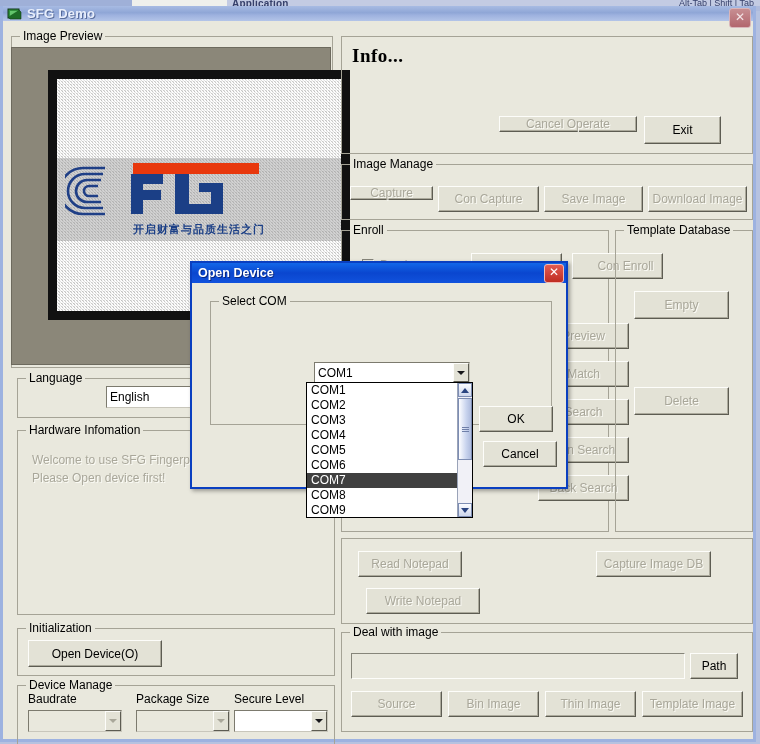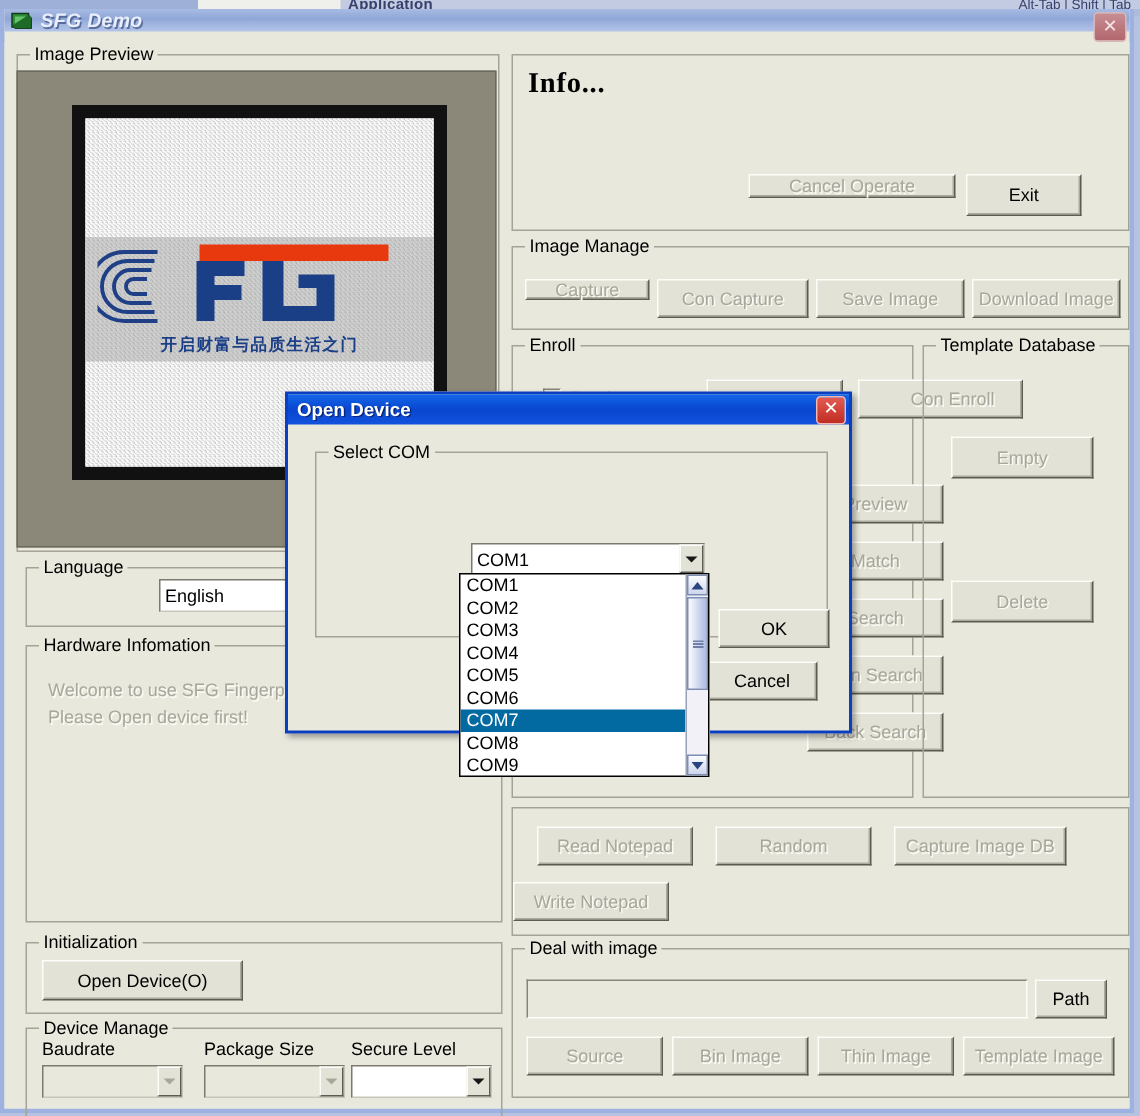--- a/index.html
+++ b/index.html
@@ -23,21 +23,21 @@
   
   #main-window{
     position:absolute;left:0;top:6px;width:756px;height:736px;
     background:#e9e8dd;
     border:3px solid #9db2e0;border-top:none;
     box-sizing:border-box;
   }
   #titlebar{
     height:15px;
     background:linear-gradient(to bottom,#a7bbe3 0%,#8fa6d6 45%,#9db1de 60%,#b3c4e8 100%);
-    display:flex;align-items:center;padding:0 2px 0 4px;position:relative;font-style:italic;
+    display:flex;align-items:center;padding:0 2px 0 4px;position:relative;
   }
   #title-icon{width:15px;height:14px;margin-right:5px;position:relative;flex:none;}
   #title-text{
     font-weight:bold;font-size:13px;color:#e8eefb;
     text-shadow:1px 1px 0 rgba(40,60,110,.6);
     letter-spacing:.2px;
   }
   #win-close{
     position:absolute;right:2px;top:2px;width:20px;height:18px;
     background:linear-gradient(to bottom,#c78e92,#b2666d);
@@ -91,21 +91,21 @@
     border-top:1px solid #86857a;border-left:1px solid #86857a;
     border-right:1px solid #fdfdfa;border-bottom:1px solid #fdfdfa;
   }
 
   
   #preview-box{
     position:absolute;left:8px;top:19px;width:320px;height:318px;
     background:#8b8779;border:1px solid #6d6a5e;box-sizing:border-box;
   }
   #photo{
-    position:absolute;left:36px;top:22px;width:250px;height:250px;
+    position:absolute;left:36px;top:22px;width:302px;height:250px;
     border:9px solid #111;box-sizing:border-box;background:#ececec;
   }
   #photo-tex{
     position:absolute;inset:0;
     background-color:#e8e8e6;
     background-image:
       repeating-linear-gradient(27deg, rgba(255,255,255,.85) 0 1px, rgba(150,150,150,.22) 1px 2px),
       repeating-linear-gradient(-63deg, rgba(255,255,255,.6) 0 1px, rgba(140,140,140,.18) 1px 2px),
       radial-gradient(circle at 20% 30%, rgba(120,120,120,.12) 0 1px, transparent 1px);
     background-size:3px 3px,3px 3px,4px 4px;
@@ -142,21 +142,21 @@
   }
 
   
   #dd-list{
     position:absolute;left:306px;top:382px;width:167px;height:136px;
     background:#fff;border:1px solid #000;box-sizing:border-box;z-index:40;
     overflow:hidden;
   }
   #dd-items{position:absolute;left:0;top:0;right:15px;}
   .dd-item{height:15px;line-height:15px;padding-left:4px;font-size:12px;white-space:nowrap;cursor:pointer;}
-  .dd-item.sel{background:#0369a1;color:#fff;}
+  .dd-item.sel{background:#404040;color:#fff;}
   #dd-sb{
     position:absolute;right:0;top:0;width:15px;height:100%;
     background:#f1f1f7;border-left:1px solid #9aa3b8;box-sizing:border-box;
   }
   .sb-btn{
     position:absolute;left:0;width:14px;height:14px;
     background:linear-gradient(to bottom,#fbfcff,#cdd6ec);
     border:1px solid #7d8db3;box-sizing:border-box;
     display:flex;align-items:center;justify-content:center;cursor:pointer;
   }
@@ -255,39 +255,38 @@
       <div class="btn disabled" style="left:96px;top:21px;width:101px;height:26px;">Con Capture</div>
       <div class="btn disabled" style="left:202px;top:21px;width:99px;height:26px;">Save Image</div>
       <div class="btn disabled" style="left:306px;top:21px;width:99px;height:26px;">Download Image</div>
     </div>
 
     <div class="gb" style="left:338px;top:202px;width:268px;height:302px;">
       <span class="gb-title">Enroll</span>
       <span class="chk" style="left:20px;top:28px;"></span>
       <span class="lbl dis" style="left:38px;top:27px;">Preview</span>
       <div class="btn disabled" style="left:129px;top:22px;width:91px;height:26px;">Enroll</div>
-      <div class="btn disabled" style="left:230px;top:22px;width:110px;height:26px;padding-left:16px;">Con Enroll</div>
+      <div class="btn disabled" style="left:230px;top:22px;width:91px;height:26px;padding-left:16px;">Con Enroll</div>
       <div class="btn disabled" style="left:196px;top:92px;width:91px;height:26px;">Preview</div>
       <div class="btn disabled" style="left:196px;top:130px;width:91px;height:26px;">Match</div>
       <div class="btn disabled" style="left:196px;top:168px;width:91px;height:26px;">Search</div>
       <div class="btn disabled" style="left:196px;top:206px;width:91px;height:26px;">Con Search</div>
       <div class="btn disabled" style="left:196px;top:244px;width:91px;height:26px;">Back Search</div>
     </div>
 
     <div class="gb" style="left:612px;top:202px;width:138px;height:302px;">
       <span class="gb-title">Template Database</span>
       <div class="btn disabled" style="left:18px;top:60px;width:95px;height:28px;">Empty</div>
       <div class="btn disabled" style="left:18px;top:156px;width:95px;height:28px;">Delete</div>
     </div>
 
     <div class="gb" style="left:338px;top:510px;width:412px;height:86px;">
       <div class="btn disabled" style="left:16px;top:12px;width:104px;height:26px;">Read Notepad</div>
-      <div class="btn disabled" style="left:135px;top:12px;width:104px;height:26px;">Random</div>
       <div class="btn disabled" style="left:254px;top:12px;width:115px;height:26px;">Capture Image DB</div>
-      <div class="btn disabled" style="left:0;top:49px;width:104px;height:26px;">Write Notepad</div>
+      <div class="btn disabled" style="left:24px;top:49px;width:114px;height:26px;">Write Notepad</div>
     </div>
 
     <div class="gb" style="left:338px;top:604px;width:412px;height:100px;">
       <span class="gb-title">Deal with image</span>
       <div class="field" style="left:9px;top:20px;width:334px;height:26px;"></div>
       <div class="btn" style="left:348px;top:20px;width:48px;height:26px;">Path</div>
       <div class="btn disabled" style="left:9px;top:58px;width:91px;height:26px;">Source</div>
       <div class="btn disabled" style="left:106px;top:58px;width:91px;height:26px;">Bin Image</div>
       <div class="btn disabled" style="left:203px;top:58px;width:91px;height:26px;">Thin Image</div>
       <div class="btn disabled" style="left:300px;top:58px;width:101px;height:26px;">Template Image</div>
@@ -354,21 +353,21 @@
   </div>
 
   <div class="combo" style="left:314px;top:362px;width:156px;height:21px;position:fixed;">
     <span class="val">COM1</span>
     <span class="arrow">
         <i class="tri"></i>
       </span>
   </div>
 
   <div class="btn" style="left:287px;top:143px;width:74px;height:26px;">OK</div>
-  <div class="btn" style="left:279px;top:178px;width:74px;height:26px;">Cancel</div>
+  <div class="btn" style="left:291px;top:178px;width:74px;height:26px;">Cancel</div>
 </div>
 
 <div id="dd-list">
   <div id="dd-items">
       <div class="dd-item">COM1</div>
       <div class="dd-item">COM2</div>
       <div class="dd-item">COM3</div>
       <div class="dd-item">COM4</div>
       <div class="dd-item">COM5</div>
       <div class="dd-item">COM6</div>

